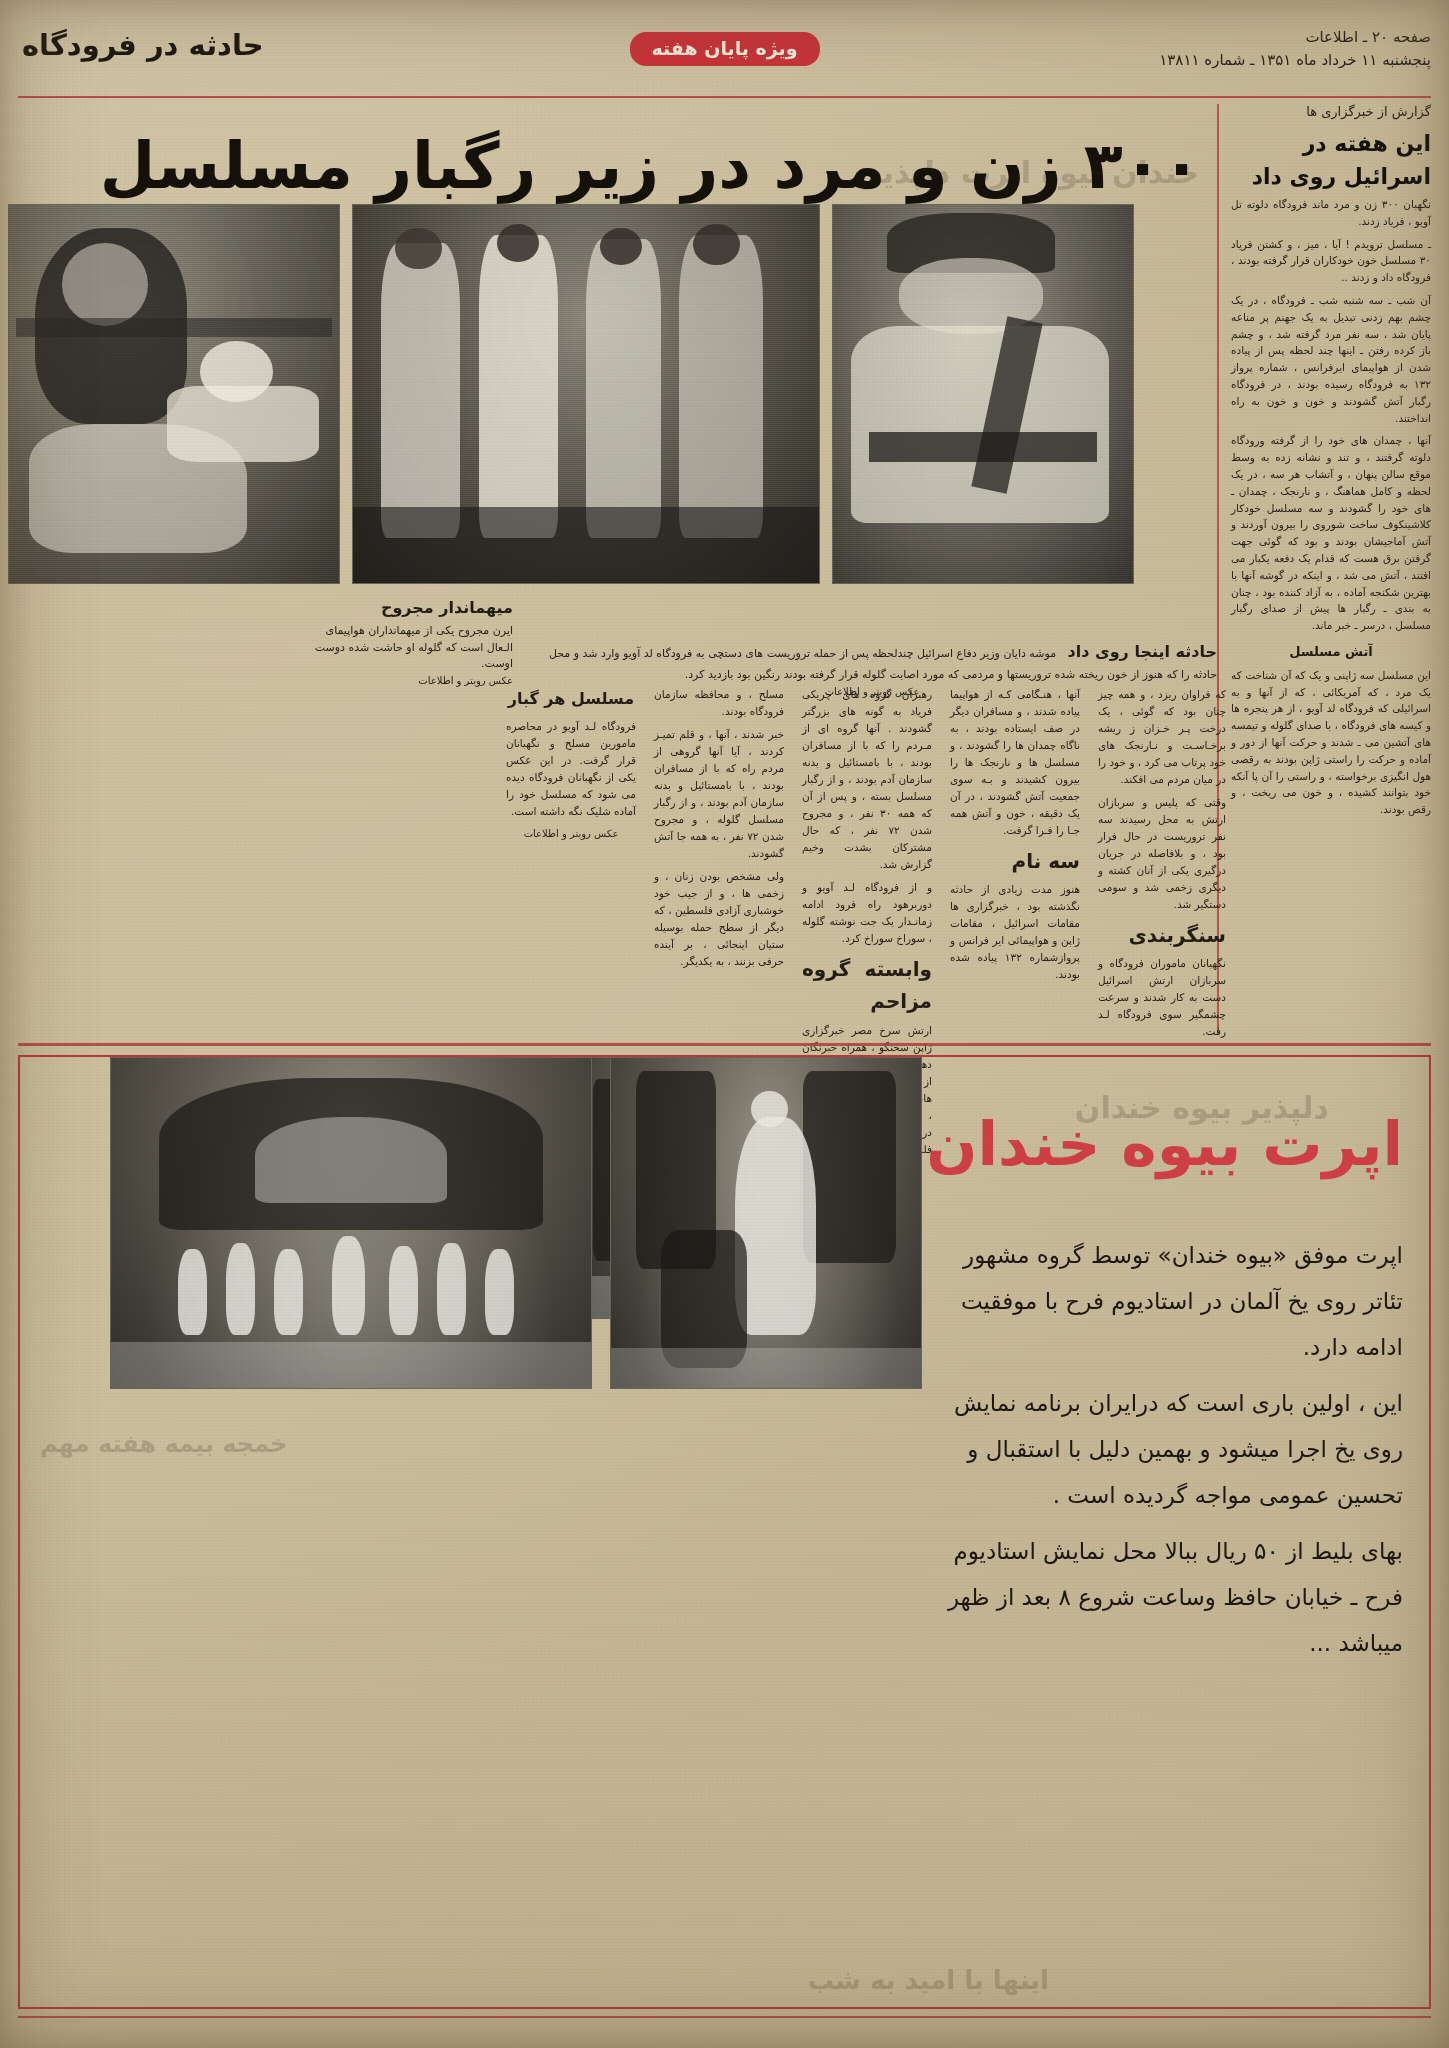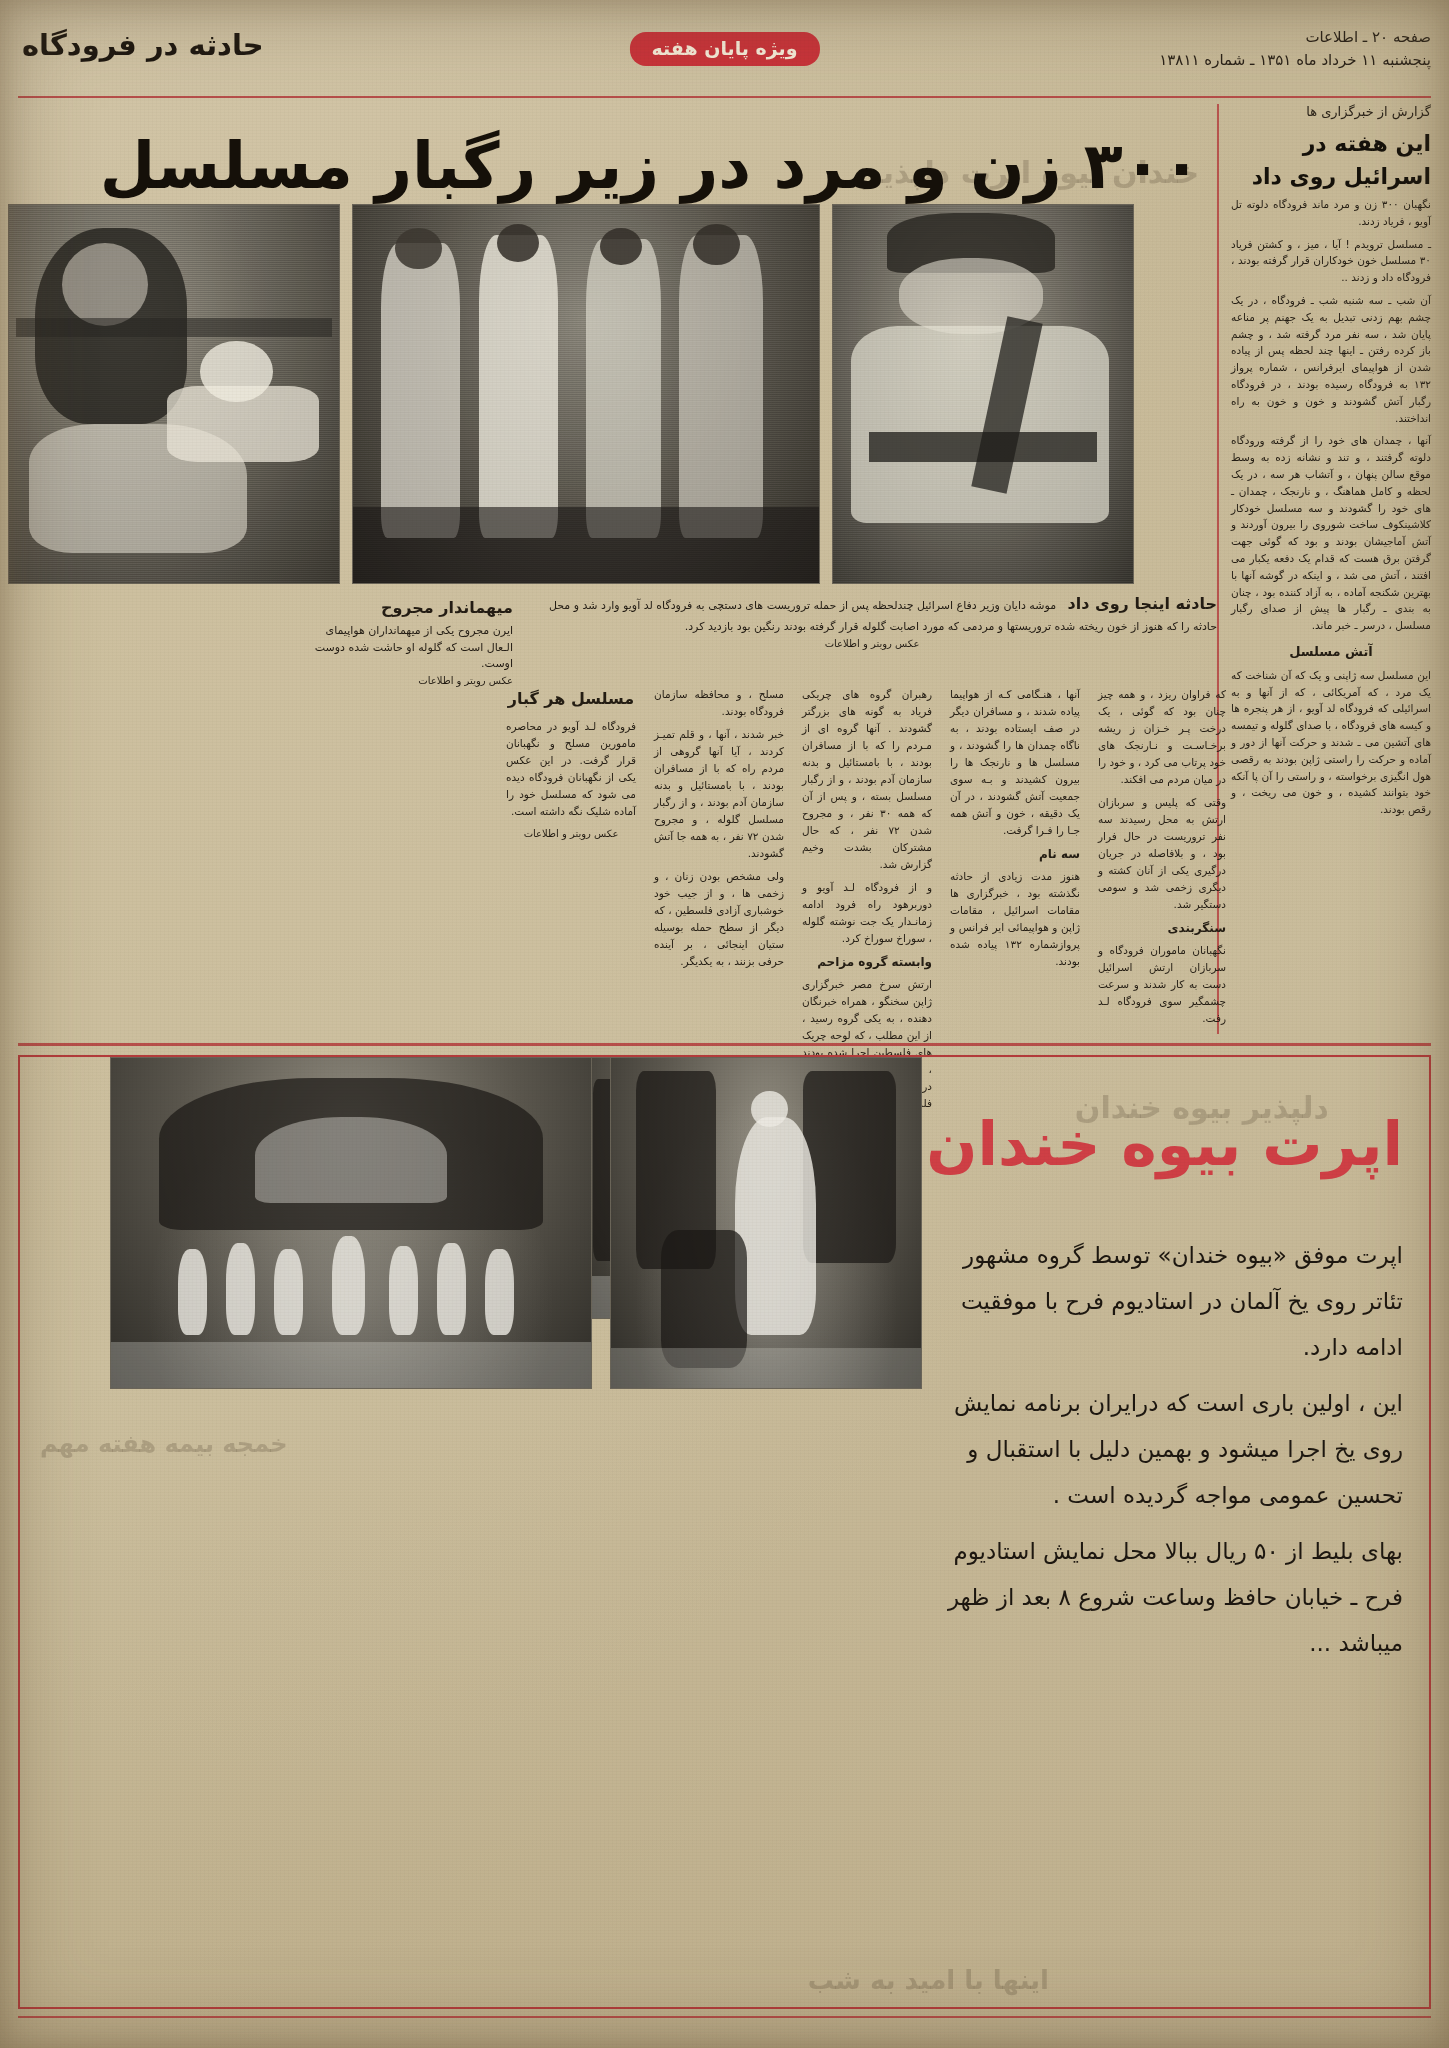--- a/index.html
+++ b/index.html
@@ -186,21 +186,21 @@
   .col {
     position: absolute;
     top: 0;
     font-size: 10.5px;
     line-height: 1.62;
     text-align: justify;
     direction: rtl;
     color: #241d13;
   }
   .col h4 {
-    font-size: 12px;
+    font-size: 20px;
     margin: 6px 0 4px;
     font-weight: bold;
   }
   .col p { margin: 0 0 6px; }
 
   .sidecol {
     position: absolute;
     top: 92px;
     right: 0;
     width: 200px;
@@ -353,21 +353,21 @@
       </div>
     </div>
 
     <div class="cap" style="top:492px; right:918px; width:200px;">
       <div class="cap-title">میهماندار مجروح</div>
       <div>ایرن مجروح یکی از میهمانداران هواپیمای الـعال است که گلوله او حاشت شده دوست اوست.</div>
       <div class="cap-credit">عکس رویتر و اطلاعات</div>
     </div>
 
     <div class="cap" style="top:488px; right:214px; width:690px;">
-      <div class="cap-title" style="display:inline-block; margin-left:8px;">حادثه اینجا روی داد</div>
+      <div class="cap-title" style="display:inline-block; margin-left:8px;margin-top:48px;">حادثه اینجا روی داد</div>
       <span>موشه دایان وزیر دفاع اسرائیل چندلحظه پس از حمله تروریست های دستچی به فرودگاه لد آویو وارد شد و محل حادثه را که هنوز از خون ریخته شده تروریستها و مردمی که مورد اصابت گلوله قرار گرفته بودند رنگین بود بازدید کرد.</span>
       <div class="cap-credit" style="text-align:center;">عکس رویتر و اطلاعات</div>
     </div>
 
     <div class="cols">
 
       <div class="col" style="right:0px; width:128px; top:70px;">
         <p>که فراوان ریزد ، و همه چیز چنان بود که گوئی ، یک درخت پـر خـزان ز ریشه برخـاسـت و نـارنجک های خود پرتاب می کرد ، و خود را در میان مردم می افکند.</p>
         <p>وقتی که پلیس و سربازان ارتش به محل رسیدند سه نفر تروریست در حال فرار بود ، و بلافاصله در جریان درگیری یکی از آنان کشته و دیگری زخمی شد و سومی دستگیر شد.</p>
         <h4>سنگربندی</h4>

